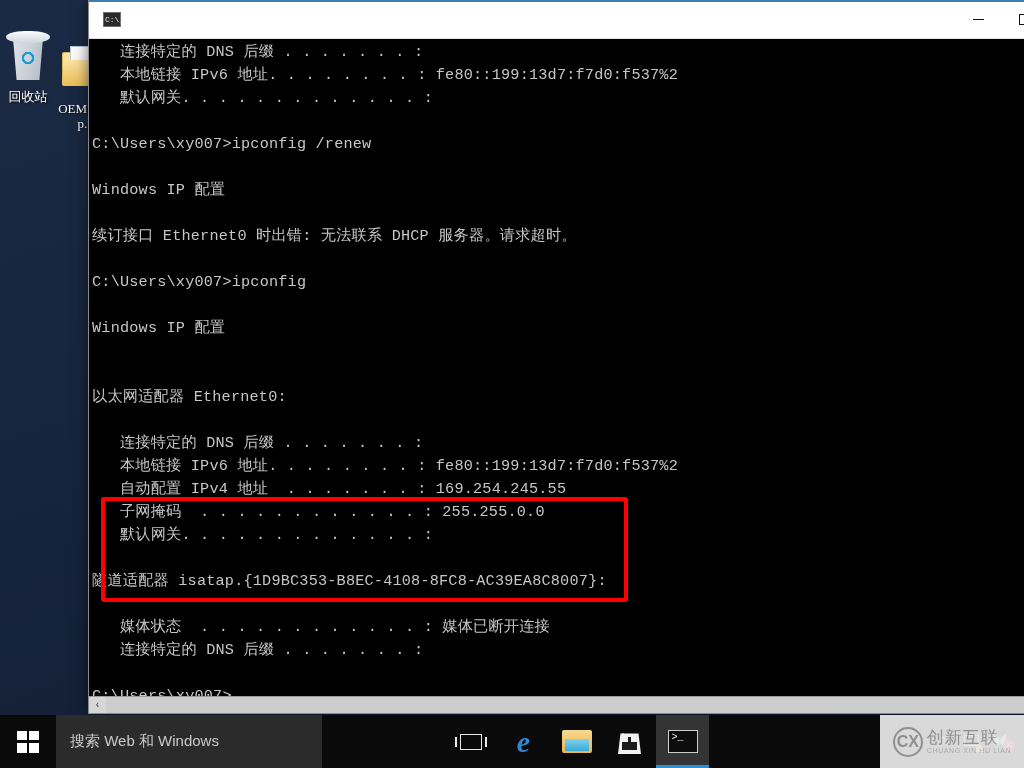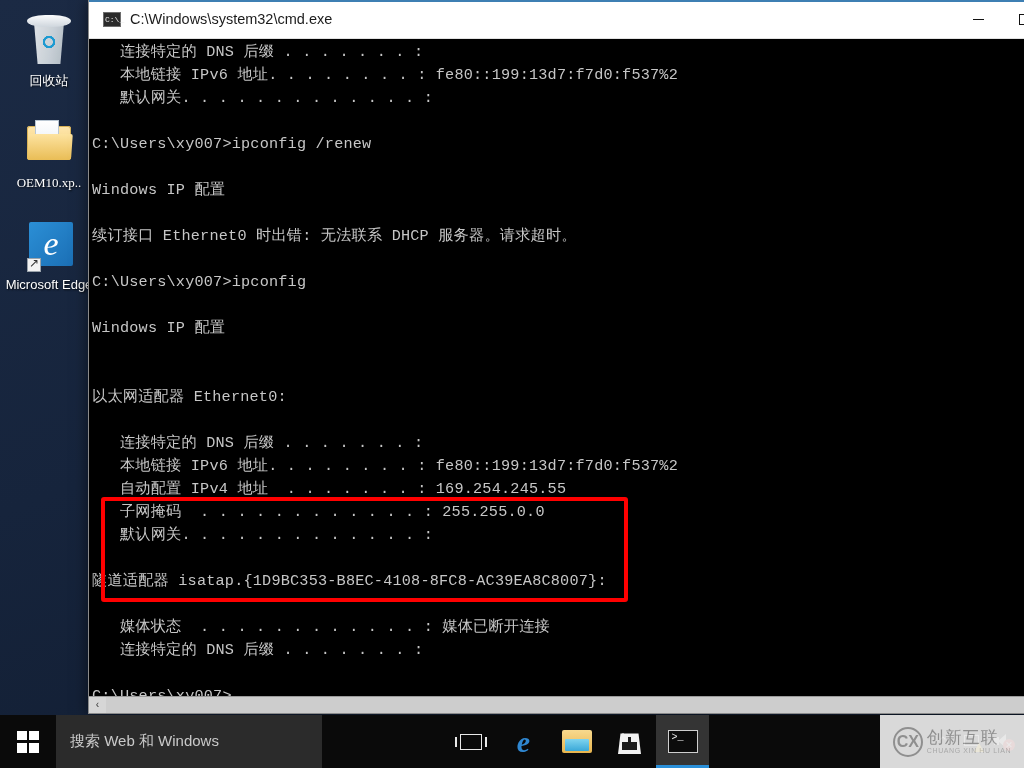--- a/index.html
+++ b/index.html
@@ -7,22 +7,22 @@
     width:1024px; height:768px; overflow:hidden;
     font-family:"Liberation Sans", sans-serif;
   }
   body {
     background:linear-gradient(160deg,#1b2a44 0%, #16243c 45%, #101b2e 100%);
     position:relative;
   }
 
   
   #desktop-icons {
-    position:absolute; left:0; top:0; width:96px; padding-top:8px;
-    display:flex; flex-direction:column; align-items:flex-end;
+    position:absolute; left:0; top:0; width:96px; padding-top:24px;
+    display:flex; flex-direction:row; align-items:flex-start;
   }
   .desk-icon {
     width:94px; margin-bottom:10px;
     display:flex; flex-direction:column; align-items:center;
     cursor:default;
   }
   .desk-icon .glyph { width:56px; height:56px; position:relative; }
   .desk-icon .label {
     margin-top:3px; color:#fff; font-size:13px; line-height:15px;
     text-align:center; text-shadow:1px 1px 2px rgba(0,0,0,.85);
@@ -238,21 +238,20 @@
 
 
 
 </div>
 
 <div id="cmd-window">
   <div id="title-accent"></div>
 
   <div id="titlebar">
     <div id="title-icon"></div>
-    <div id="title-text">C:\Windows\system32\cmd.exe</div>
     <div id="win-controls">
       <div class="win-btn">
           <span class="bar"></span>
         </div>
       <div class="win-btn">
           <span class="sq"></span>
         </div>
     </div>
   </div>
 

